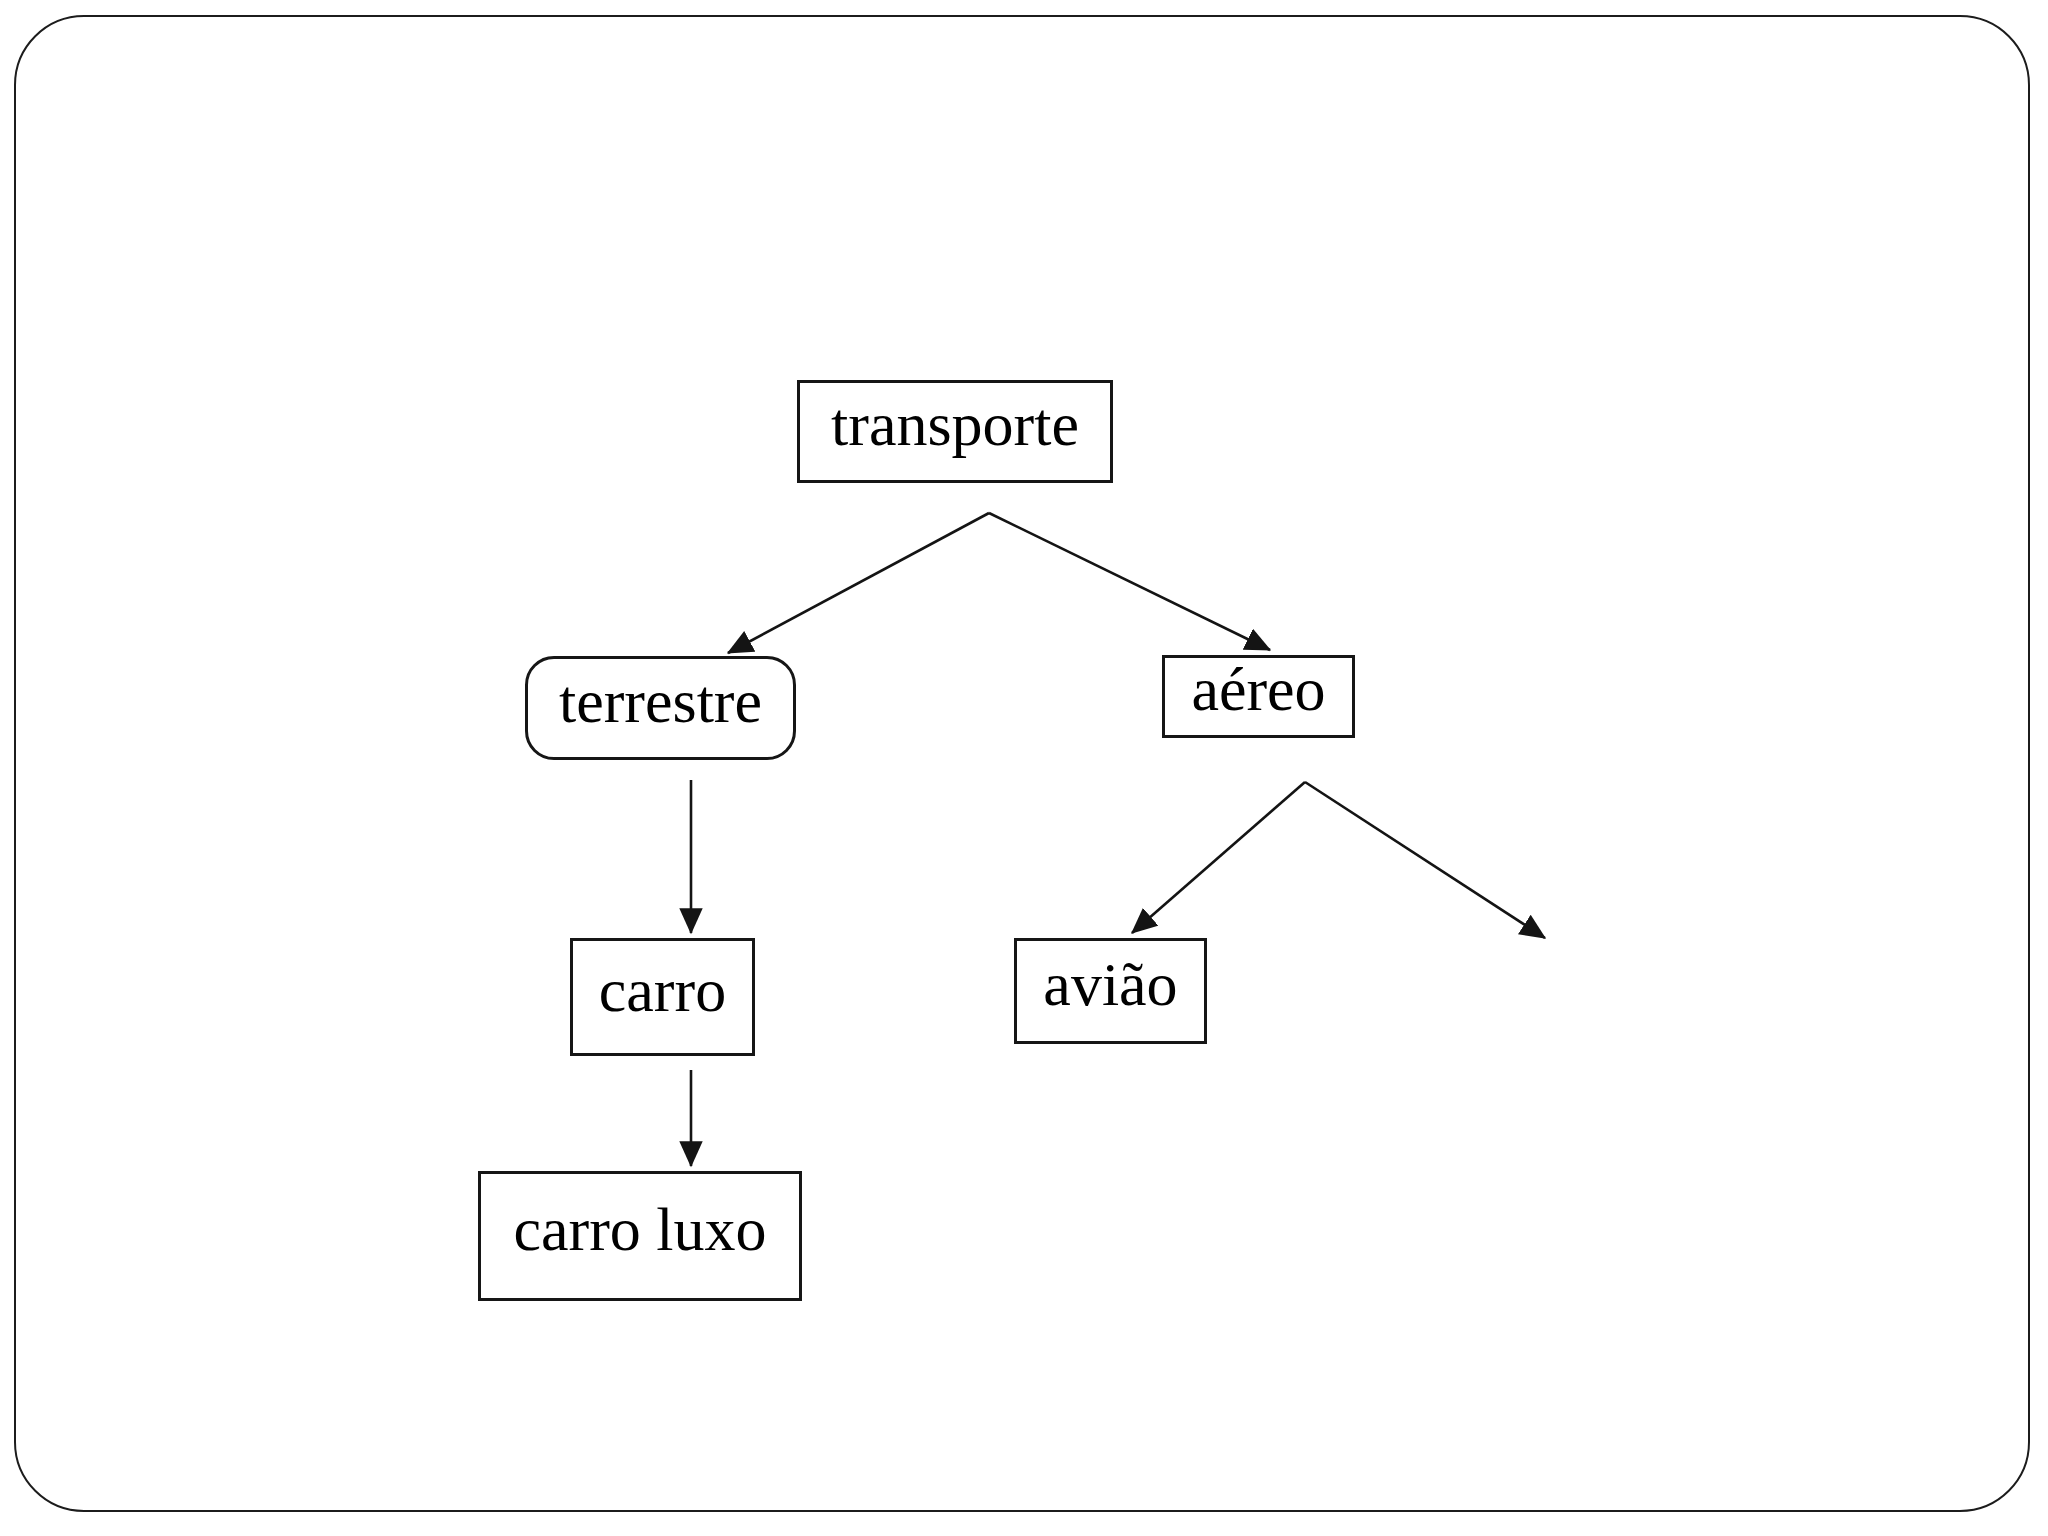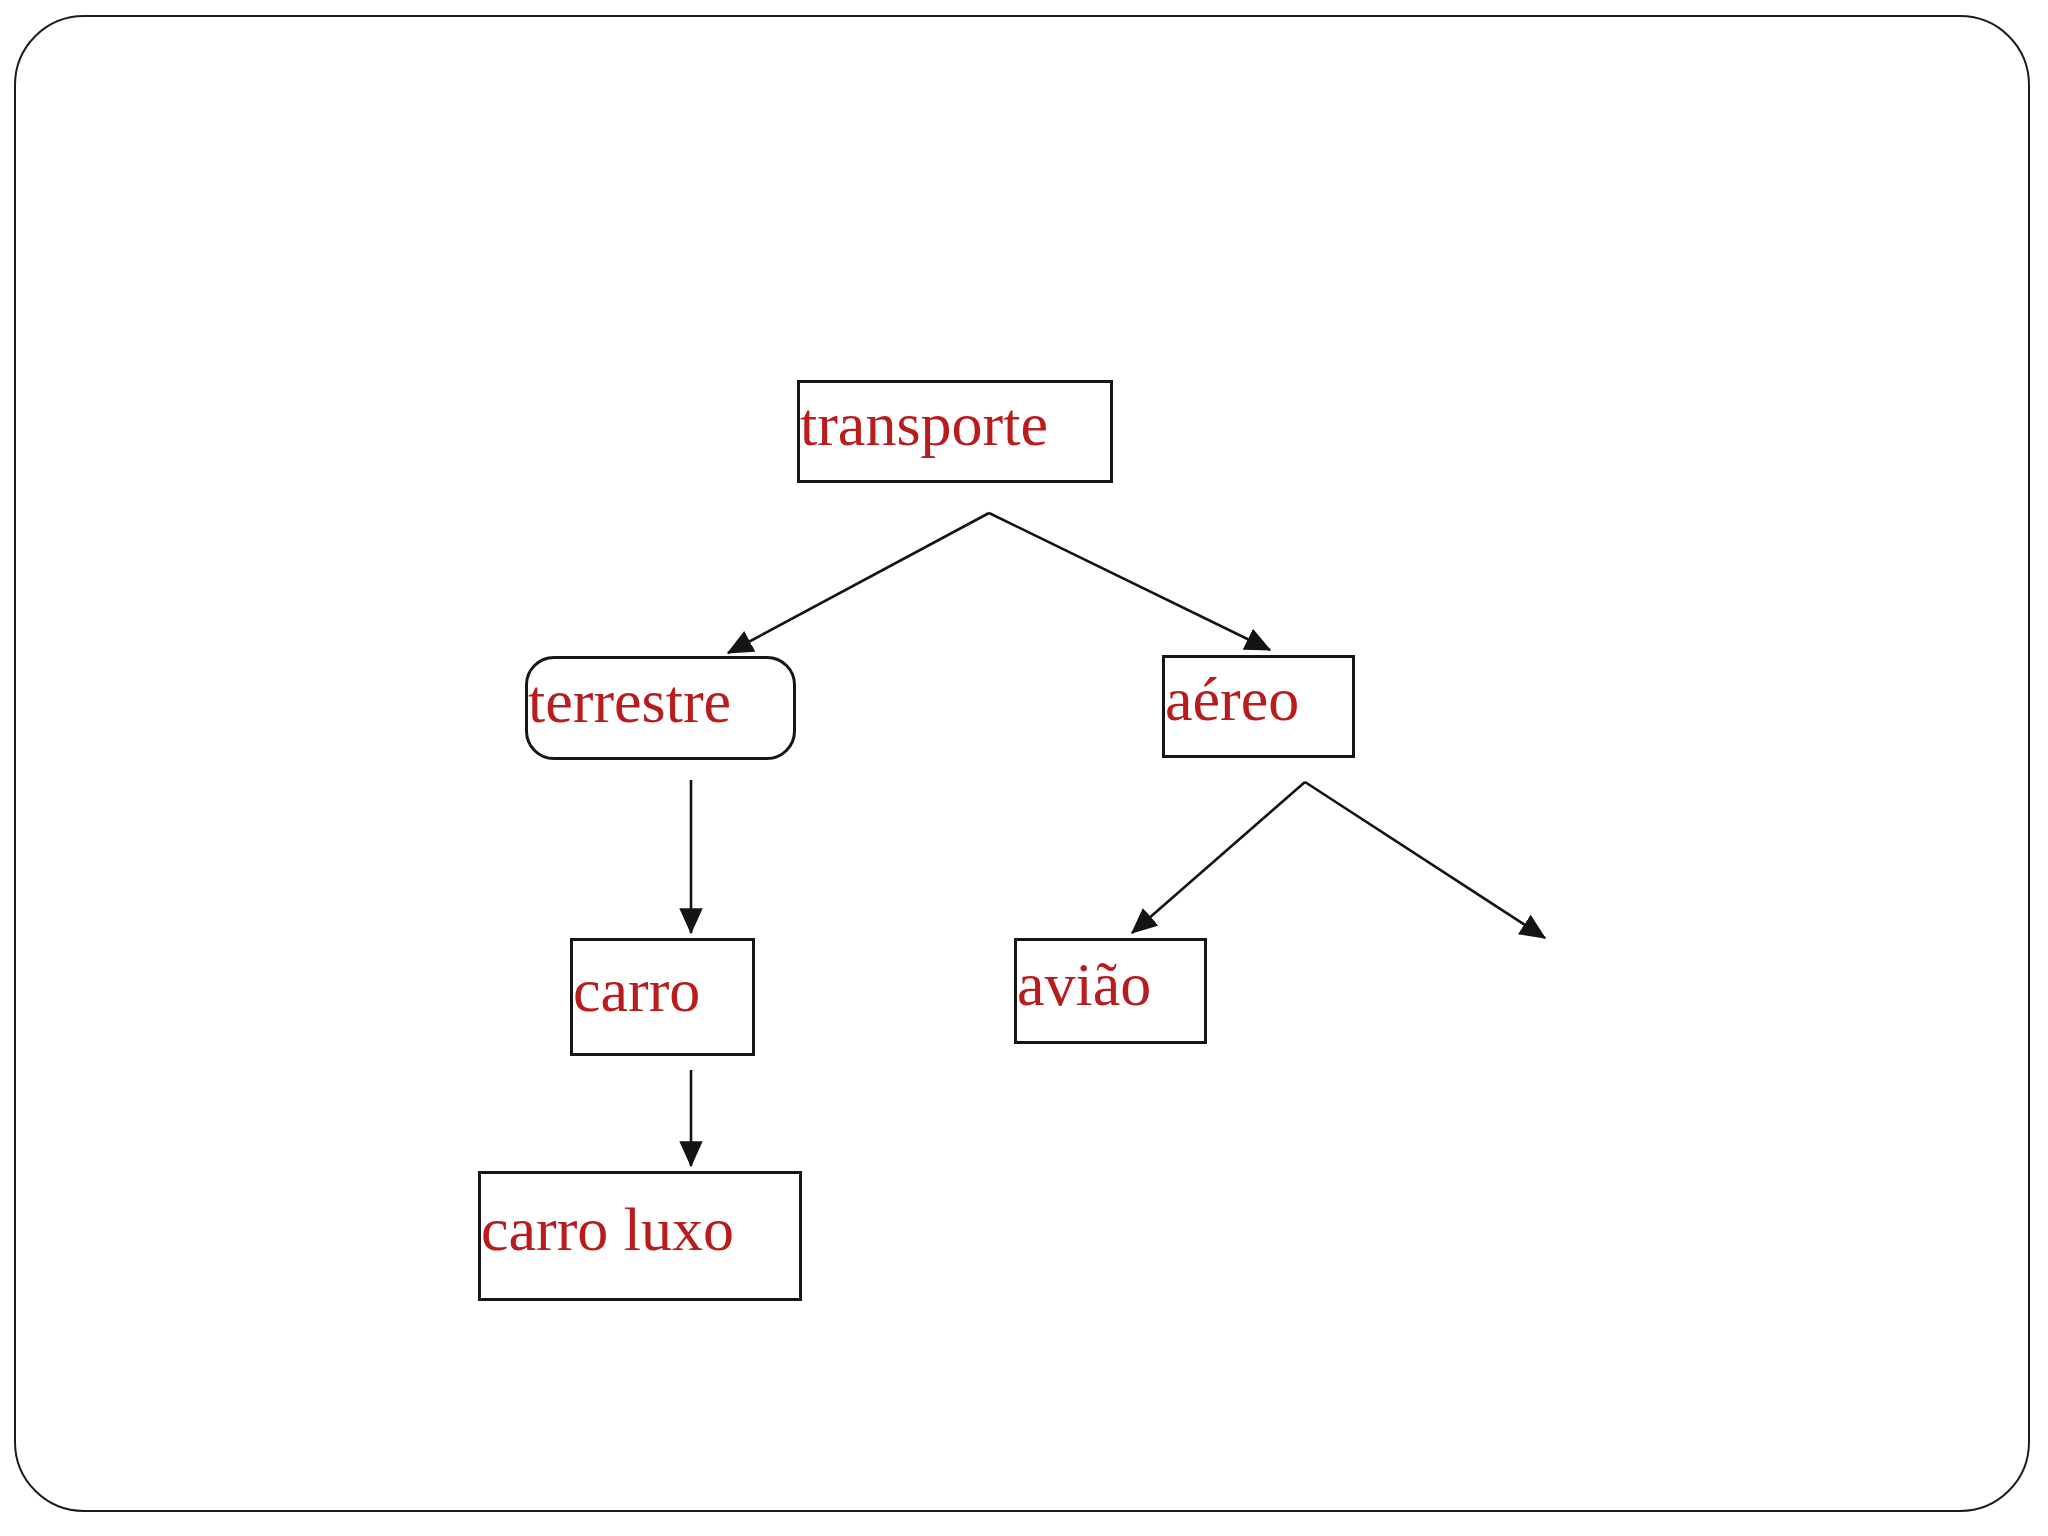--- a/index.html
+++ b/index.html
@@ -45,32 +45,32 @@
     stroke: #141414;
     stroke-width: 2.6;
   }
   .node {
     position: absolute;
     box-sizing: border-box;
     border: 3px solid #161616;
     background: #ffffff;
     display: flex;
     align-items: center;
-    justify-content: flex-start;
+    justify-content: center;
     font-size: 62px;
-    color: #b91c1c;
+    color: #000000;
     white-space: nowrap;
   }
   .node .lbl {
     position: relative;
     top: -7px;
   }
   .node-transporte { left: 797px; top: 380px; width: 316px; height: 103px; }
   .node-terrestre  { left: 525px; top: 656px; width: 271px; height: 104px; border-radius: 29px; }
-  .node-aereo      { left: 1162px; top: 655px; width: 193px; height: 103px; }
+  .node-aereo      { left: 1162px; top: 655px; width: 193px; height: 83px; }
   .node-carro      { left: 570px; top: 938px; width: 185px; height: 118px; }
   .node-aviao      { left: 1006px; top: 938px; width: 193px; height: 106px; margin-left: 8px; }
   .node-balao      { left: 1425px; top: 943px; width: 217px; height: 105px; }
   .node-carro-luxo { left: 478px; top: 1171px; width: 324px; height: 130px; }
 </style>
 </head>
 <body>
 
 <div class="slide">
 

